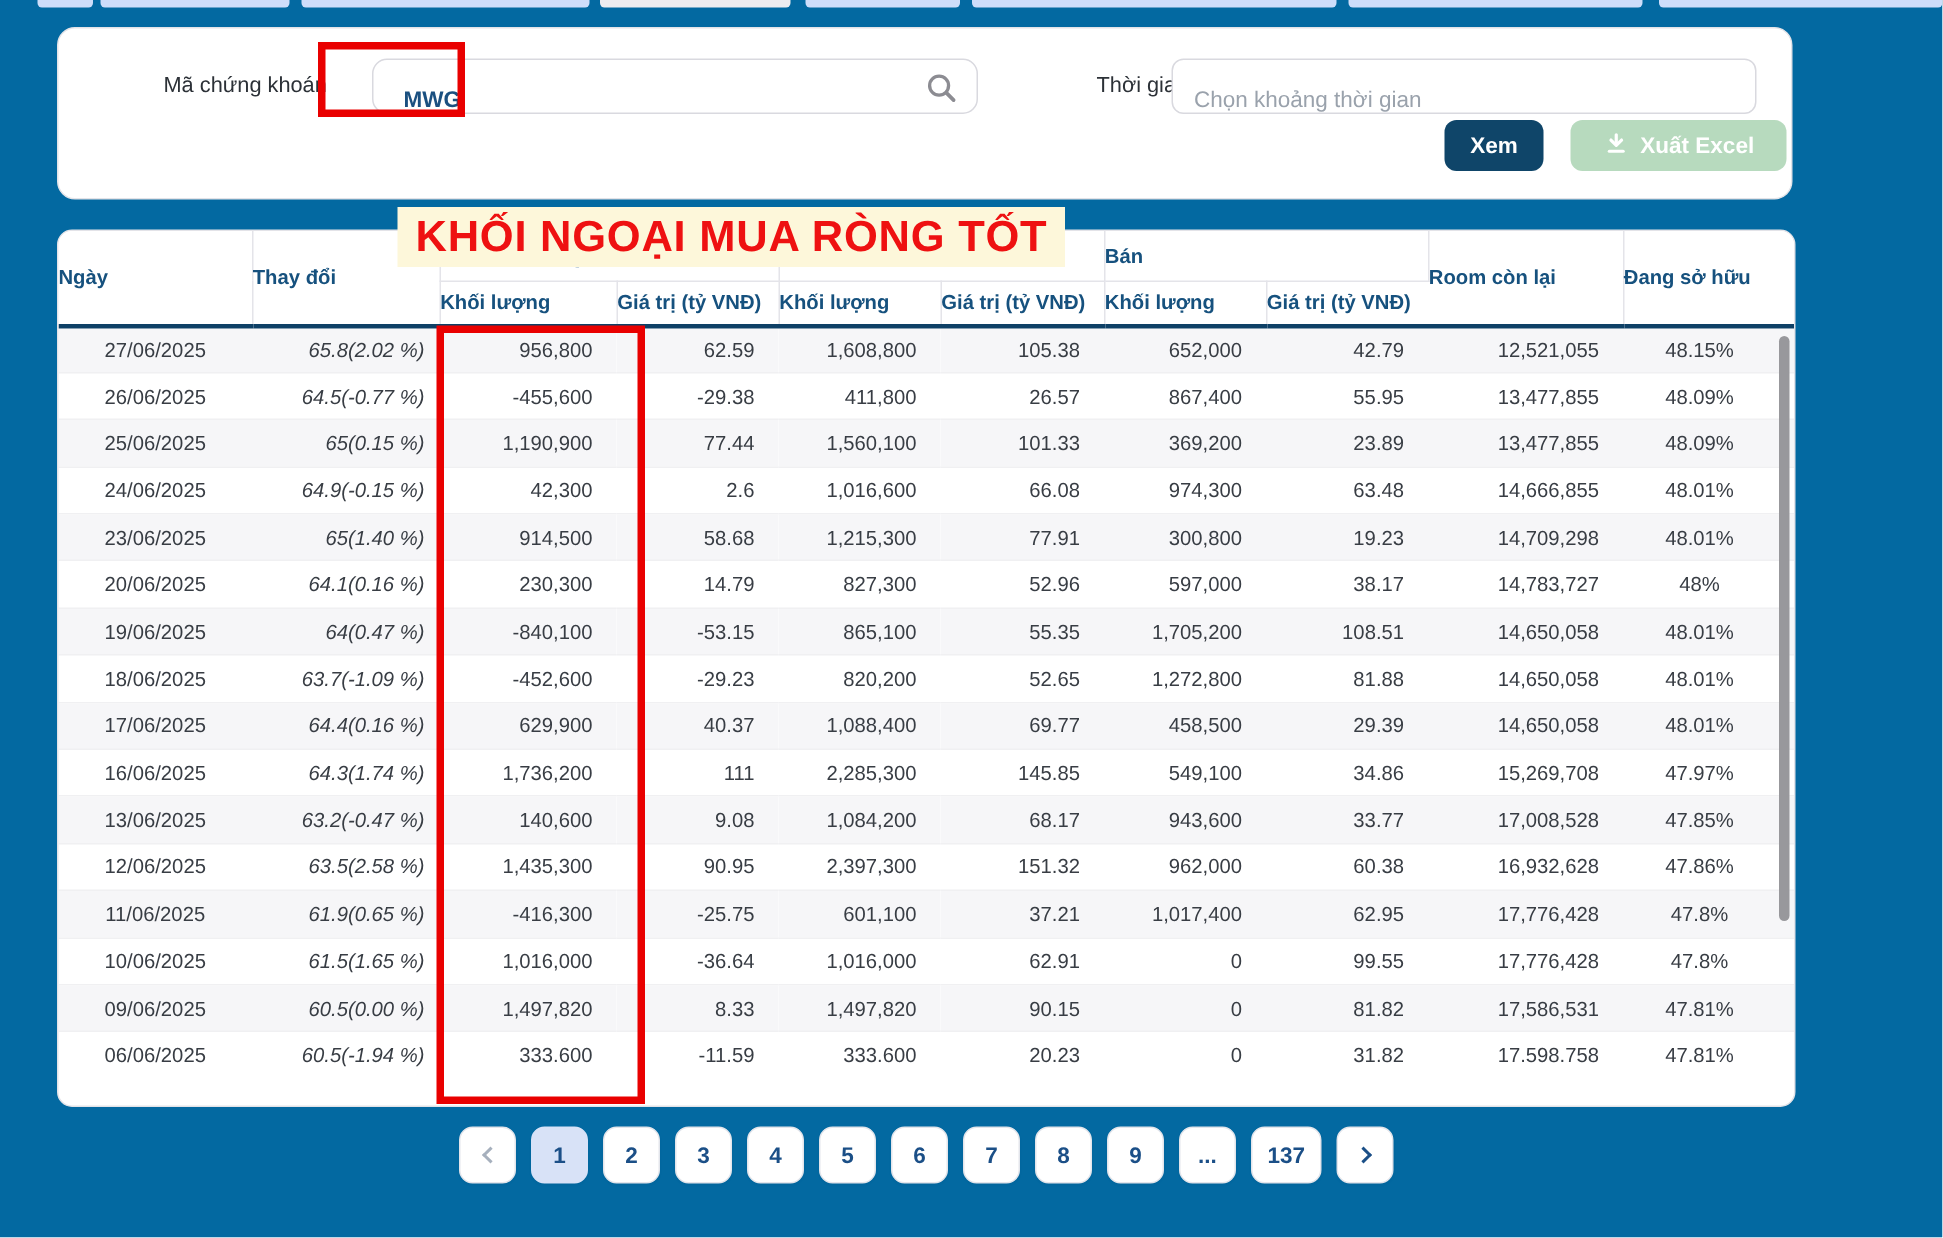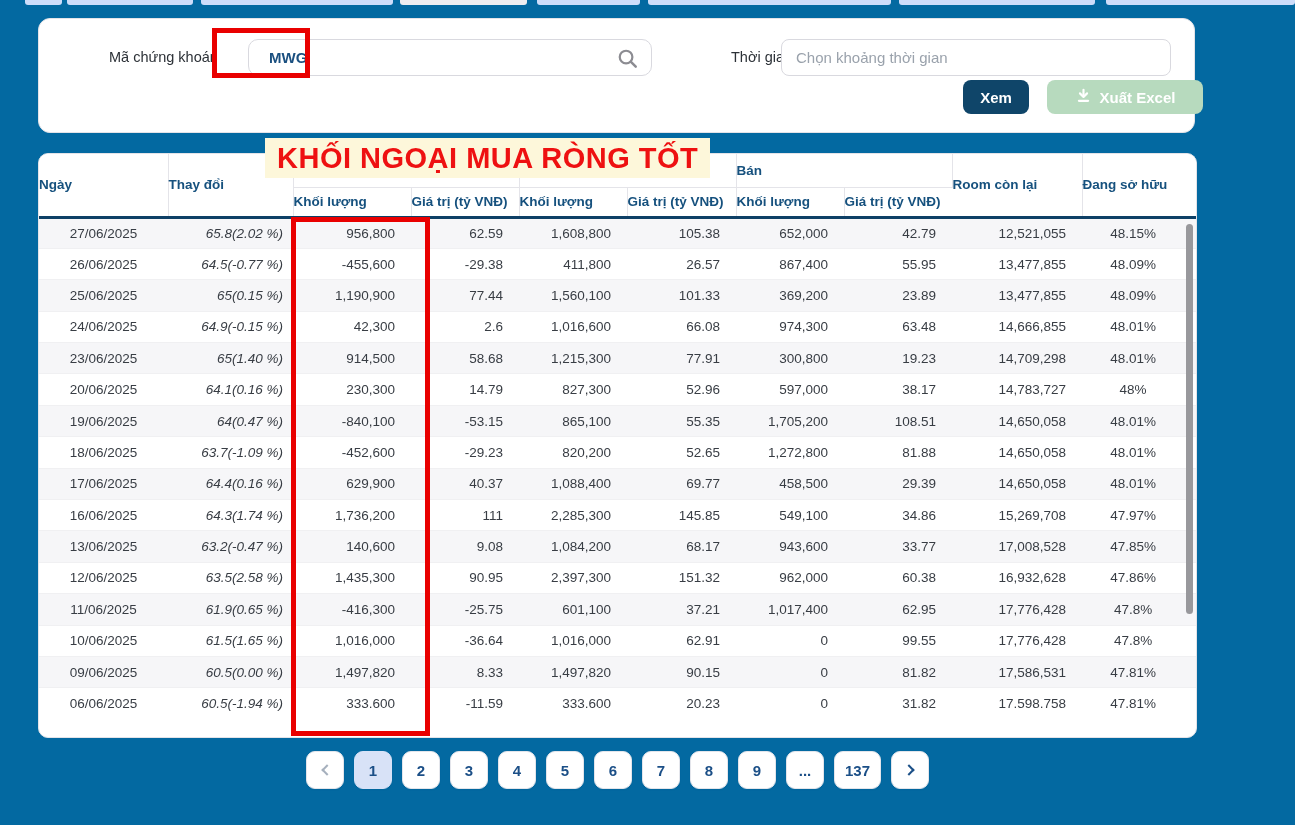--- a/index.html
+++ b/index.html
@@ -9,31 +9,31 @@
 
   
   .strip-seg { position:absolute; top:0; height:5px; background:#cdddfa; border-radius:0 0 3px 3px; }
   .strip-seg.gray { background:#ededf0; }
 
   
   .filter-panel { position:absolute; left:38px; top:18px; width:1157px; height:115px;
     border:1px solid #e3e3e8; border-radius:12px; background:#fff; }
   .fld-label { position:absolute; font-size:14.5px; color:#2c3137; white-space:nowrap; }
   .input-box { position:absolute; height:37px; border:1px solid #d9d9df; border-radius:10px;
-    background:#fff; display:flex; align-items:center; }
+    background:#fff; display:flex; align-items:flex-end; }
   .stock-input { left:209px; top:20px; width:404px; }
   .stock-input .val { padding-left:20px; font-size:15px; font-weight:700; color:#1b5080; }
   .stock-input .sicon { position:absolute; right:12px; top:7px; }
   .time-input { left:742px; top:20px; width:390px; border-radius:8px; }
   .time-input .ph { padding-left:14px; font-size:15px; color:#9aa2ac; font-weight:400; }
   .btn { position:absolute; top:61px; height:34px; border:none; border-radius:8px;
     display:flex; align-items:center; justify-content:center; font-family:inherit;
     font-size:15px; font-weight:700; color:#fff; cursor:pointer; }
   .btn-view { left:924px; width:66px; background:#0f4569; }
-  .btn-export { left:1008px; width:156px; background:#b7dabe; gap:8px; }
+  .btn-export { left:1008px; width:144px; background:#b7dabe; gap:8px; }
 
   
   .red-box { position:absolute; border:5px solid #e90000; background:transparent; z-index:30; }
   .red-box-stock { left:212px; top:28px; width:98px; height:50px; }
   .red-box-column { left:291px; top:217px; width:139px; height:519px; }
 
   
   .annotation { position:absolute; left:265px; top:108px; height:40px; z-index:20;
     background:#fdf7da; display:flex; align-items:center; padding:0 12px;margin-top:30px; }
   .annotation span { font-size:29px; font-weight:700; color:#ee1111; letter-spacing:0.5px; white-space:nowrap; }

